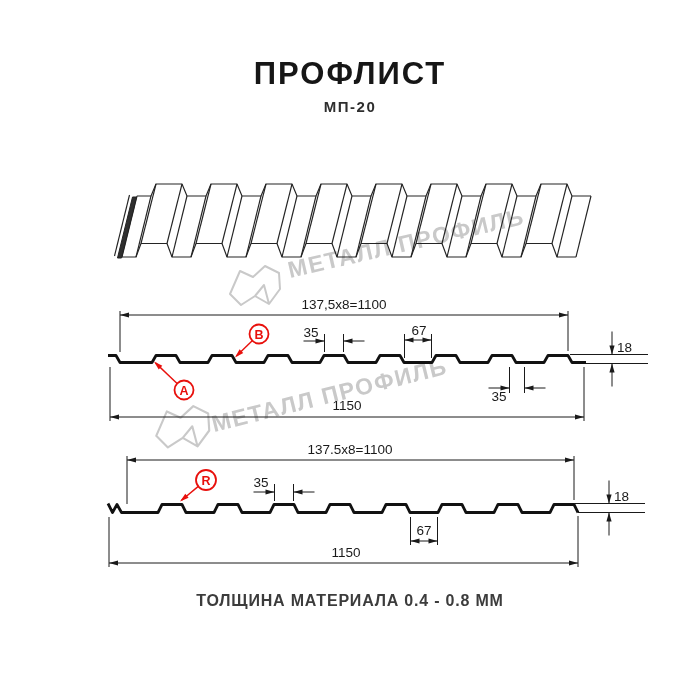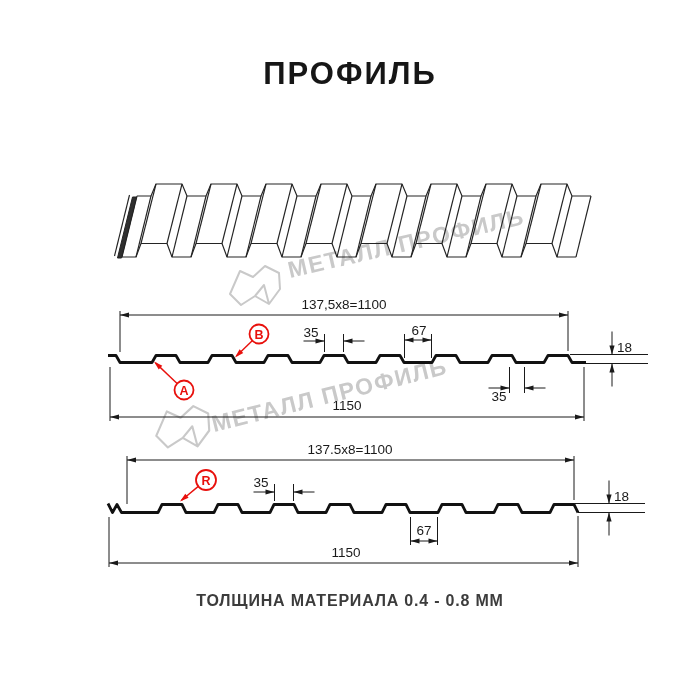--- a/index.html
+++ b/index.html
@@ -25,21 +25,22 @@
   .redc{stroke:var(--red);stroke-width:1.8;fill:none;}
   .redl{stroke:var(--red);stroke-width:1.4;fill:none;}
   .callout{font-size:12.5px;font-weight:bold;fill:var(--red);text-anchor:middle;}
 </style>
 </head>
 <body>
 
 <div class="page">
 
   <div class="hdr">
-    <div class="title">ПРОФИЛЬ</div>
+    <div class="title">ПРОФЛИСТ</div>
+    <div class="model">МП-20</div>
   </div>
 
   <svg width="700" height="700" viewBox="0 0 700 700">
 
     <g>
       <path class="wmpath" transform="translate(226,264)" d="M4,30 L14,7 L27,13 L39,2 L53,9 L54,25 L43,40 L29,32 L15,41 Z M29,32 L38,21 L43,40"></path>
       <text class="wmtext" transform="translate(290,278) rotate(-13)">МЕТАЛЛ ПРОФИЛЬ</text>
       <path class="wmpath" transform="translate(152,404) scale(1.06)" d="M4,30 L14,7 L27,13 L39,2 L53,9 L54,25 L43,40 L29,32 L15,41 Z M29,32 L38,21 L43,40"></path>
       <text class="wmtext" transform="translate(214,432) rotate(-14)">МЕТАЛЛ ПРОФИЛЬ</text>
     </g>

